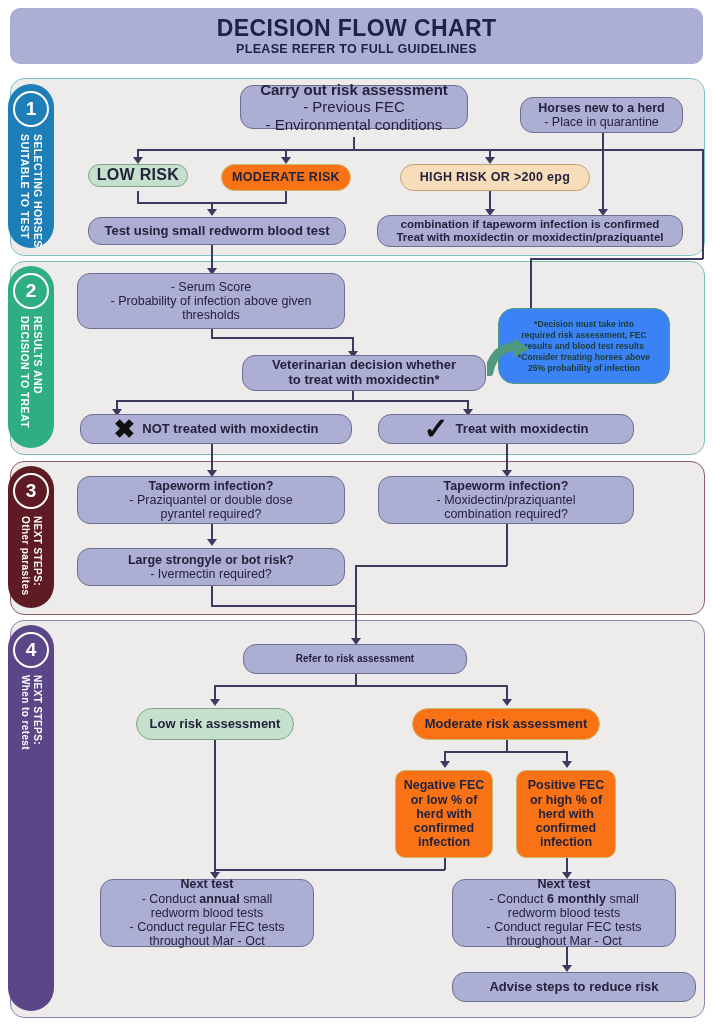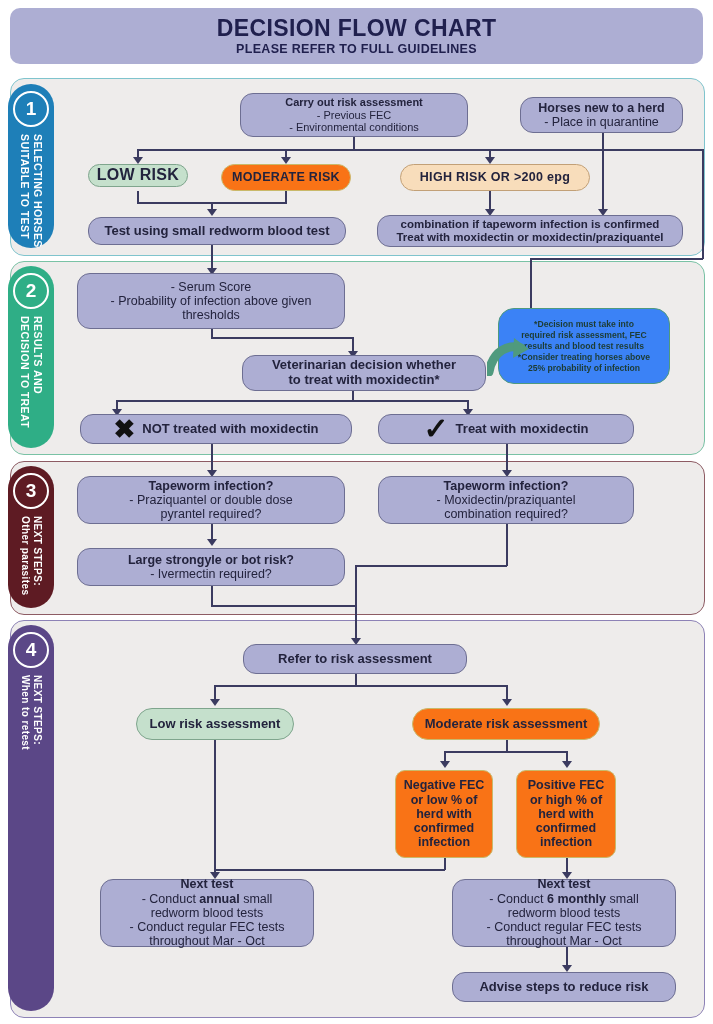--- a/index.html
+++ b/index.html
@@ -114,21 +114,21 @@
     <div class="num">3</div>
     <div class="lbl">NEXT STEPS:
 Other parasites</div>
   </div>
   <div class="tab s4">
     <div class="num">4</div>
     <div class="lbl">NEXT STEPS:
 When to retest</div>
   </div>
 
-  <div class="box" style="left:240px;top:93px;width:228px;height:44px;font-size:11px;">
+  <div class="box" style="left:240px;top:85px;width:228px;height:44px;font-size:15px;">
     <div class="inner">
       <div class="b">Carry out risk assessment</div>
       <div>- Previous FEC</div>
       <div>- Environmental conditions</div>
     </div>
   </div>
 
   <div class="box" style="left:520px;top:97px;width:163px;height:36px;font-size:12.5px;">
     <div class="inner">
       <div class="b">Horses new to a herd</div>
@@ -266,21 +266,21 @@
     </div>
   </div>
 
   <div class="ln vl" style="left:211px;top:586px;height:20px;"></div>
   <div class="ln hl" style="left:211px;top:605px;width:145px;"></div>
   <div class="ln vl" style="left:506px;top:524px;height:42px;"></div>
   <div class="ln hl" style="left:355px;top:565px;width:152px;"></div>
   <div class="ln vl" style="left:355px;top:565px;height:76px;"></div>
   <div class="arw" style="left:351px;top:638px;"></div>
 
-  <div class="box" style="left:243px;top:644px;width:224px;height:30px;font-size:13px;">
+  <div class="box" style="left:243px;top:644px;width:224px;height:30px;font-size:10px;">
     <span class="b">Refer to risk assessment</span>
   </div>
 
   <div class="ln vl" style="left:355px;top:674px;height:12px;"></div>
   <div class="ln hl" style="left:214px;top:685px;width:292px;"></div>
   <div class="ln vl" style="left:214px;top:685px;height:16px;"></div>
   <div class="arw" style="left:210px;top:699px;"></div>
   <div class="ln vl" style="left:506px;top:685px;height:16px;"></div>
   <div class="arw" style="left:502px;top:699px;"></div>
 
@@ -346,17 +346,17 @@
       </div>
       <div>redworm blood tests</div>
       <div>- Conduct regular FEC tests</div>
       <div>throughout Mar - Oct</div>
     </div>
   </div>
 
   <div class="ln vl" style="left:566px;top:947px;height:22px;"></div>
   <div class="arw" style="left:562px;top:965px;"></div>
 
-  <div class="box" style="left:452px;top:972px;width:224px;height:30px;font-size:13px;">
+  <div class="box" style="left:452px;top:972px;width:244px;height:30px;font-size:13px;">
     <span class="b">Advise steps to reduce risk</span>
   </div>
 
 </div>
 
 </body></html>

